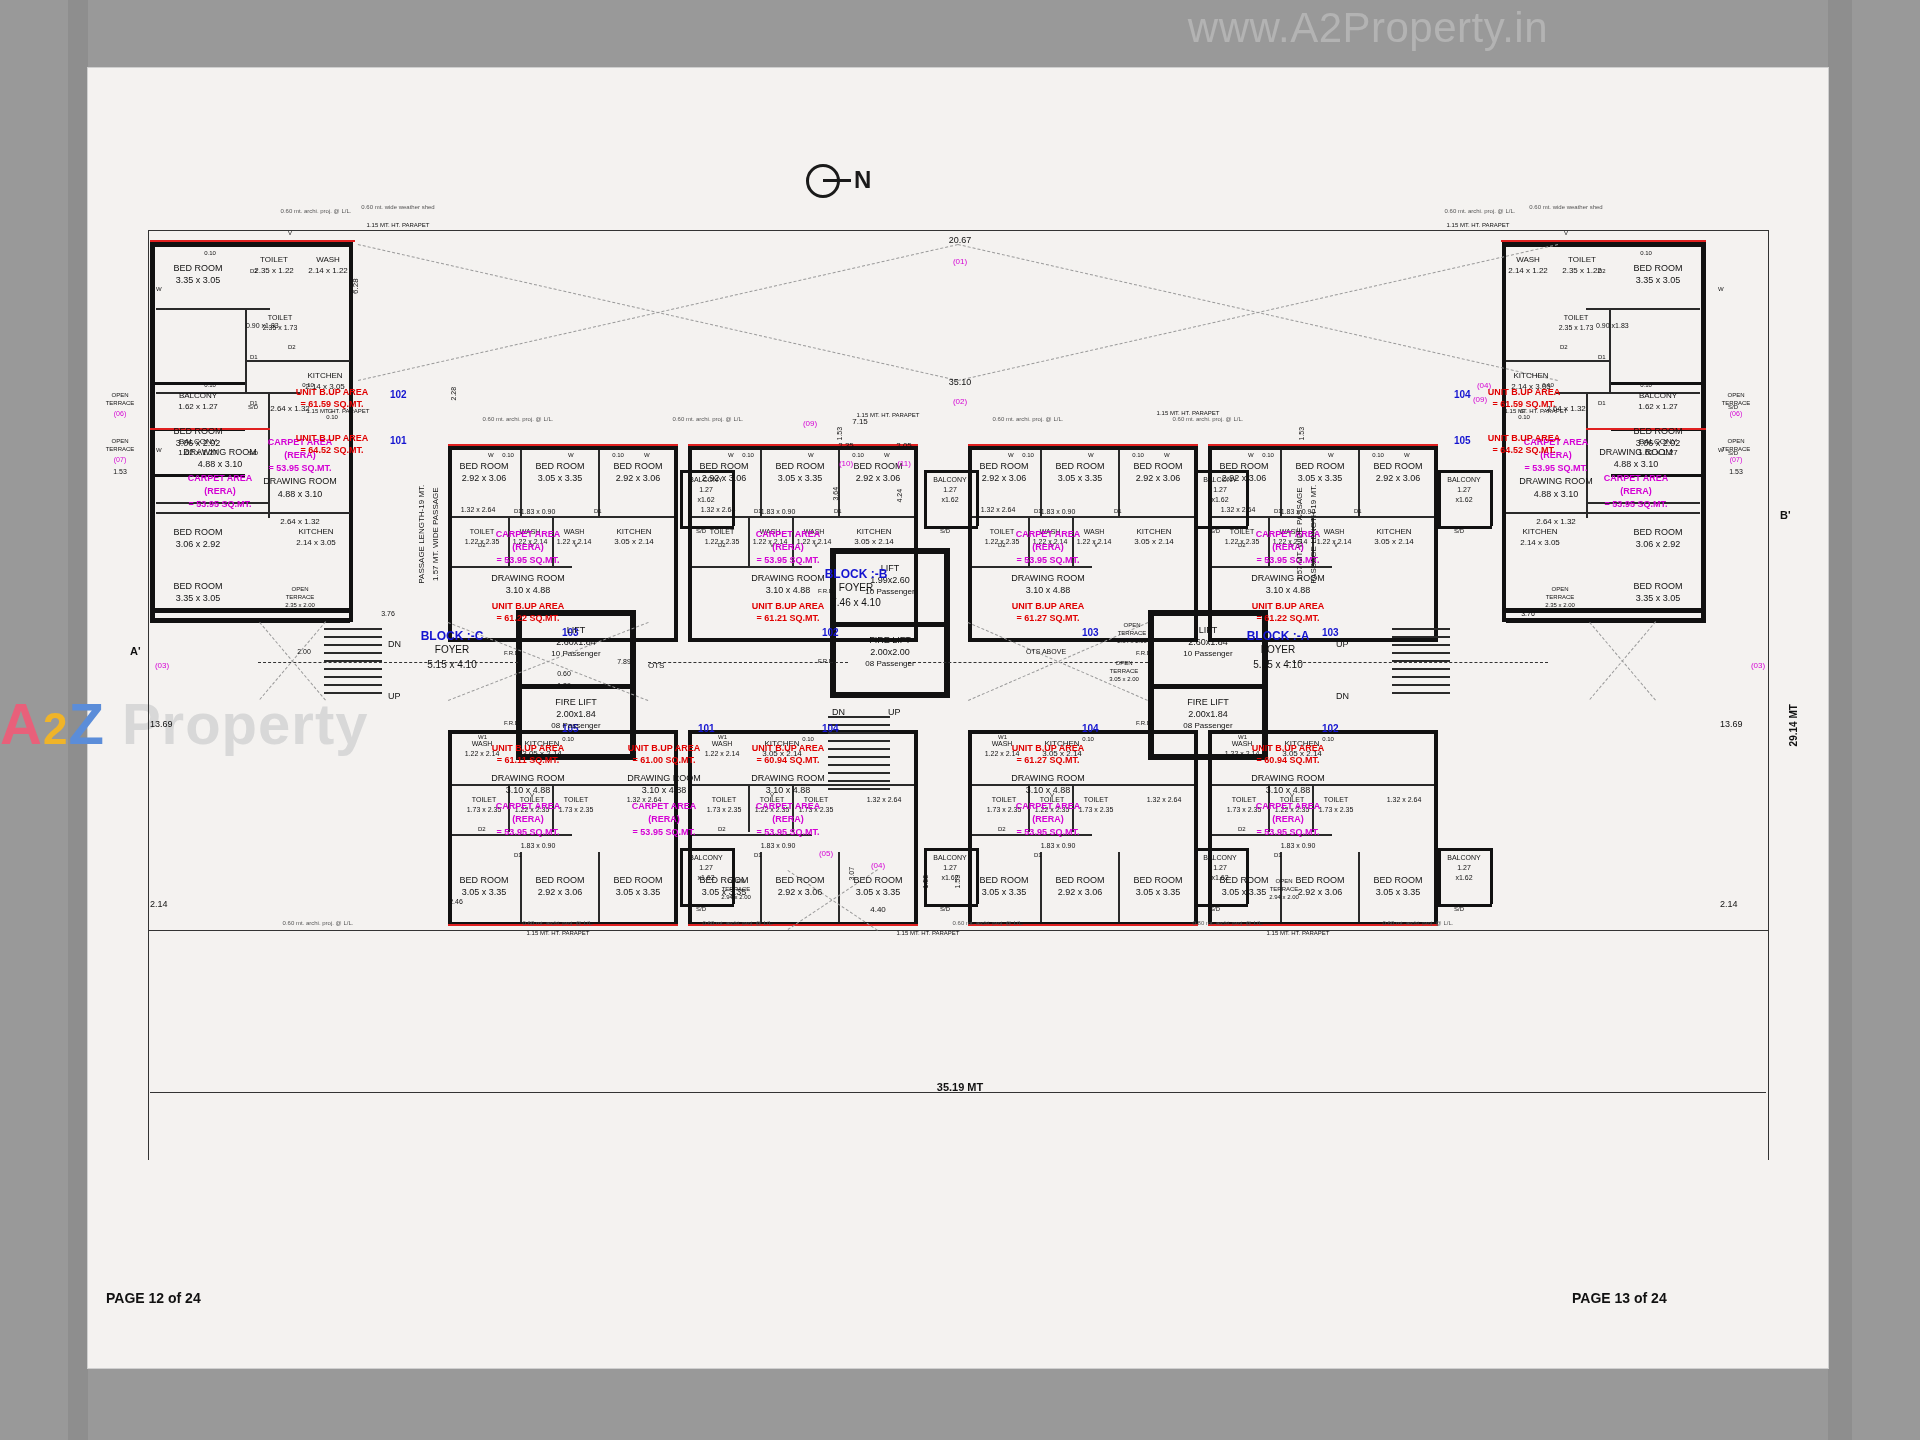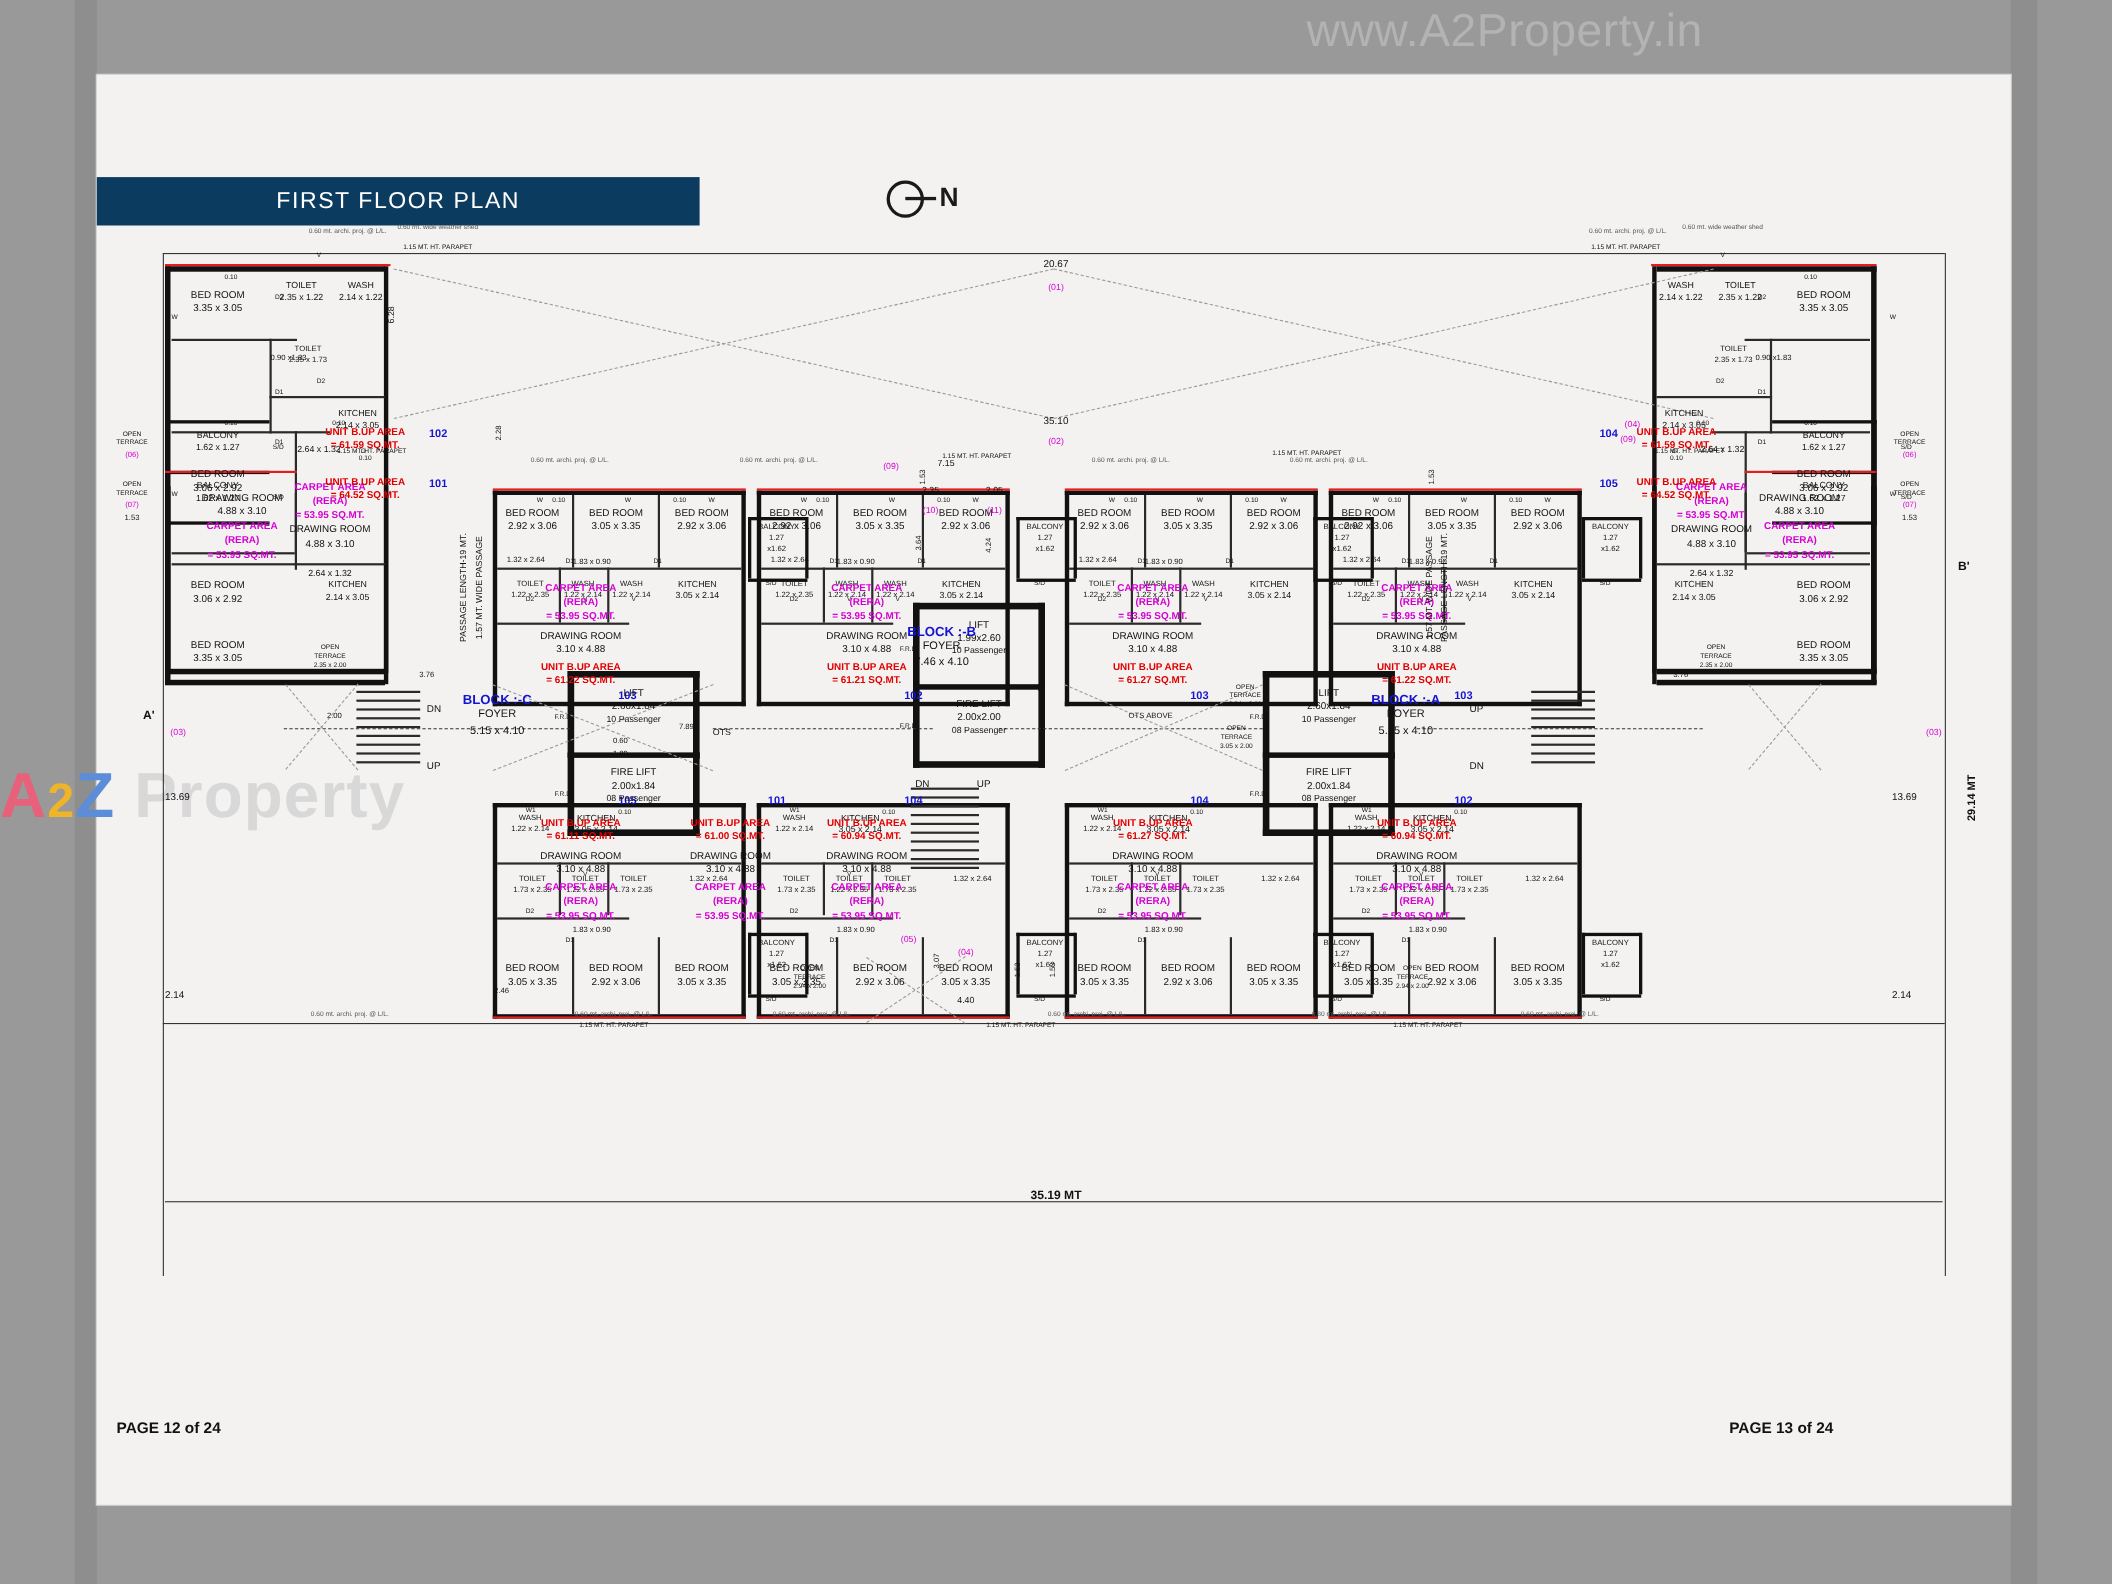--- a/index.html
+++ b/index.html
@@ -95,23 +95,20 @@
 
   <div class="gutter-l"></div>
   <div class="gutter-r"></div>
 
   <div class="wm-top">
     <span>www.A2Property.in</span>
   </div>
 
   <div class="sheet"></div>
 
-  <div class="titlebar">
-    <span class="t">FIRST FLOOR PLAN</span>
-  </div>
 
   <div class="north">
     <div class="ring"></div>
       <div class="tick"></div>
     <div class="n">N</div>
   </div>
 
   <div class="wm-mid">
     <span class="a">A</span><span class="two">2</span><span class="z">Z</span>&nbsp;<span class="rest">Property</span>
   </div>

